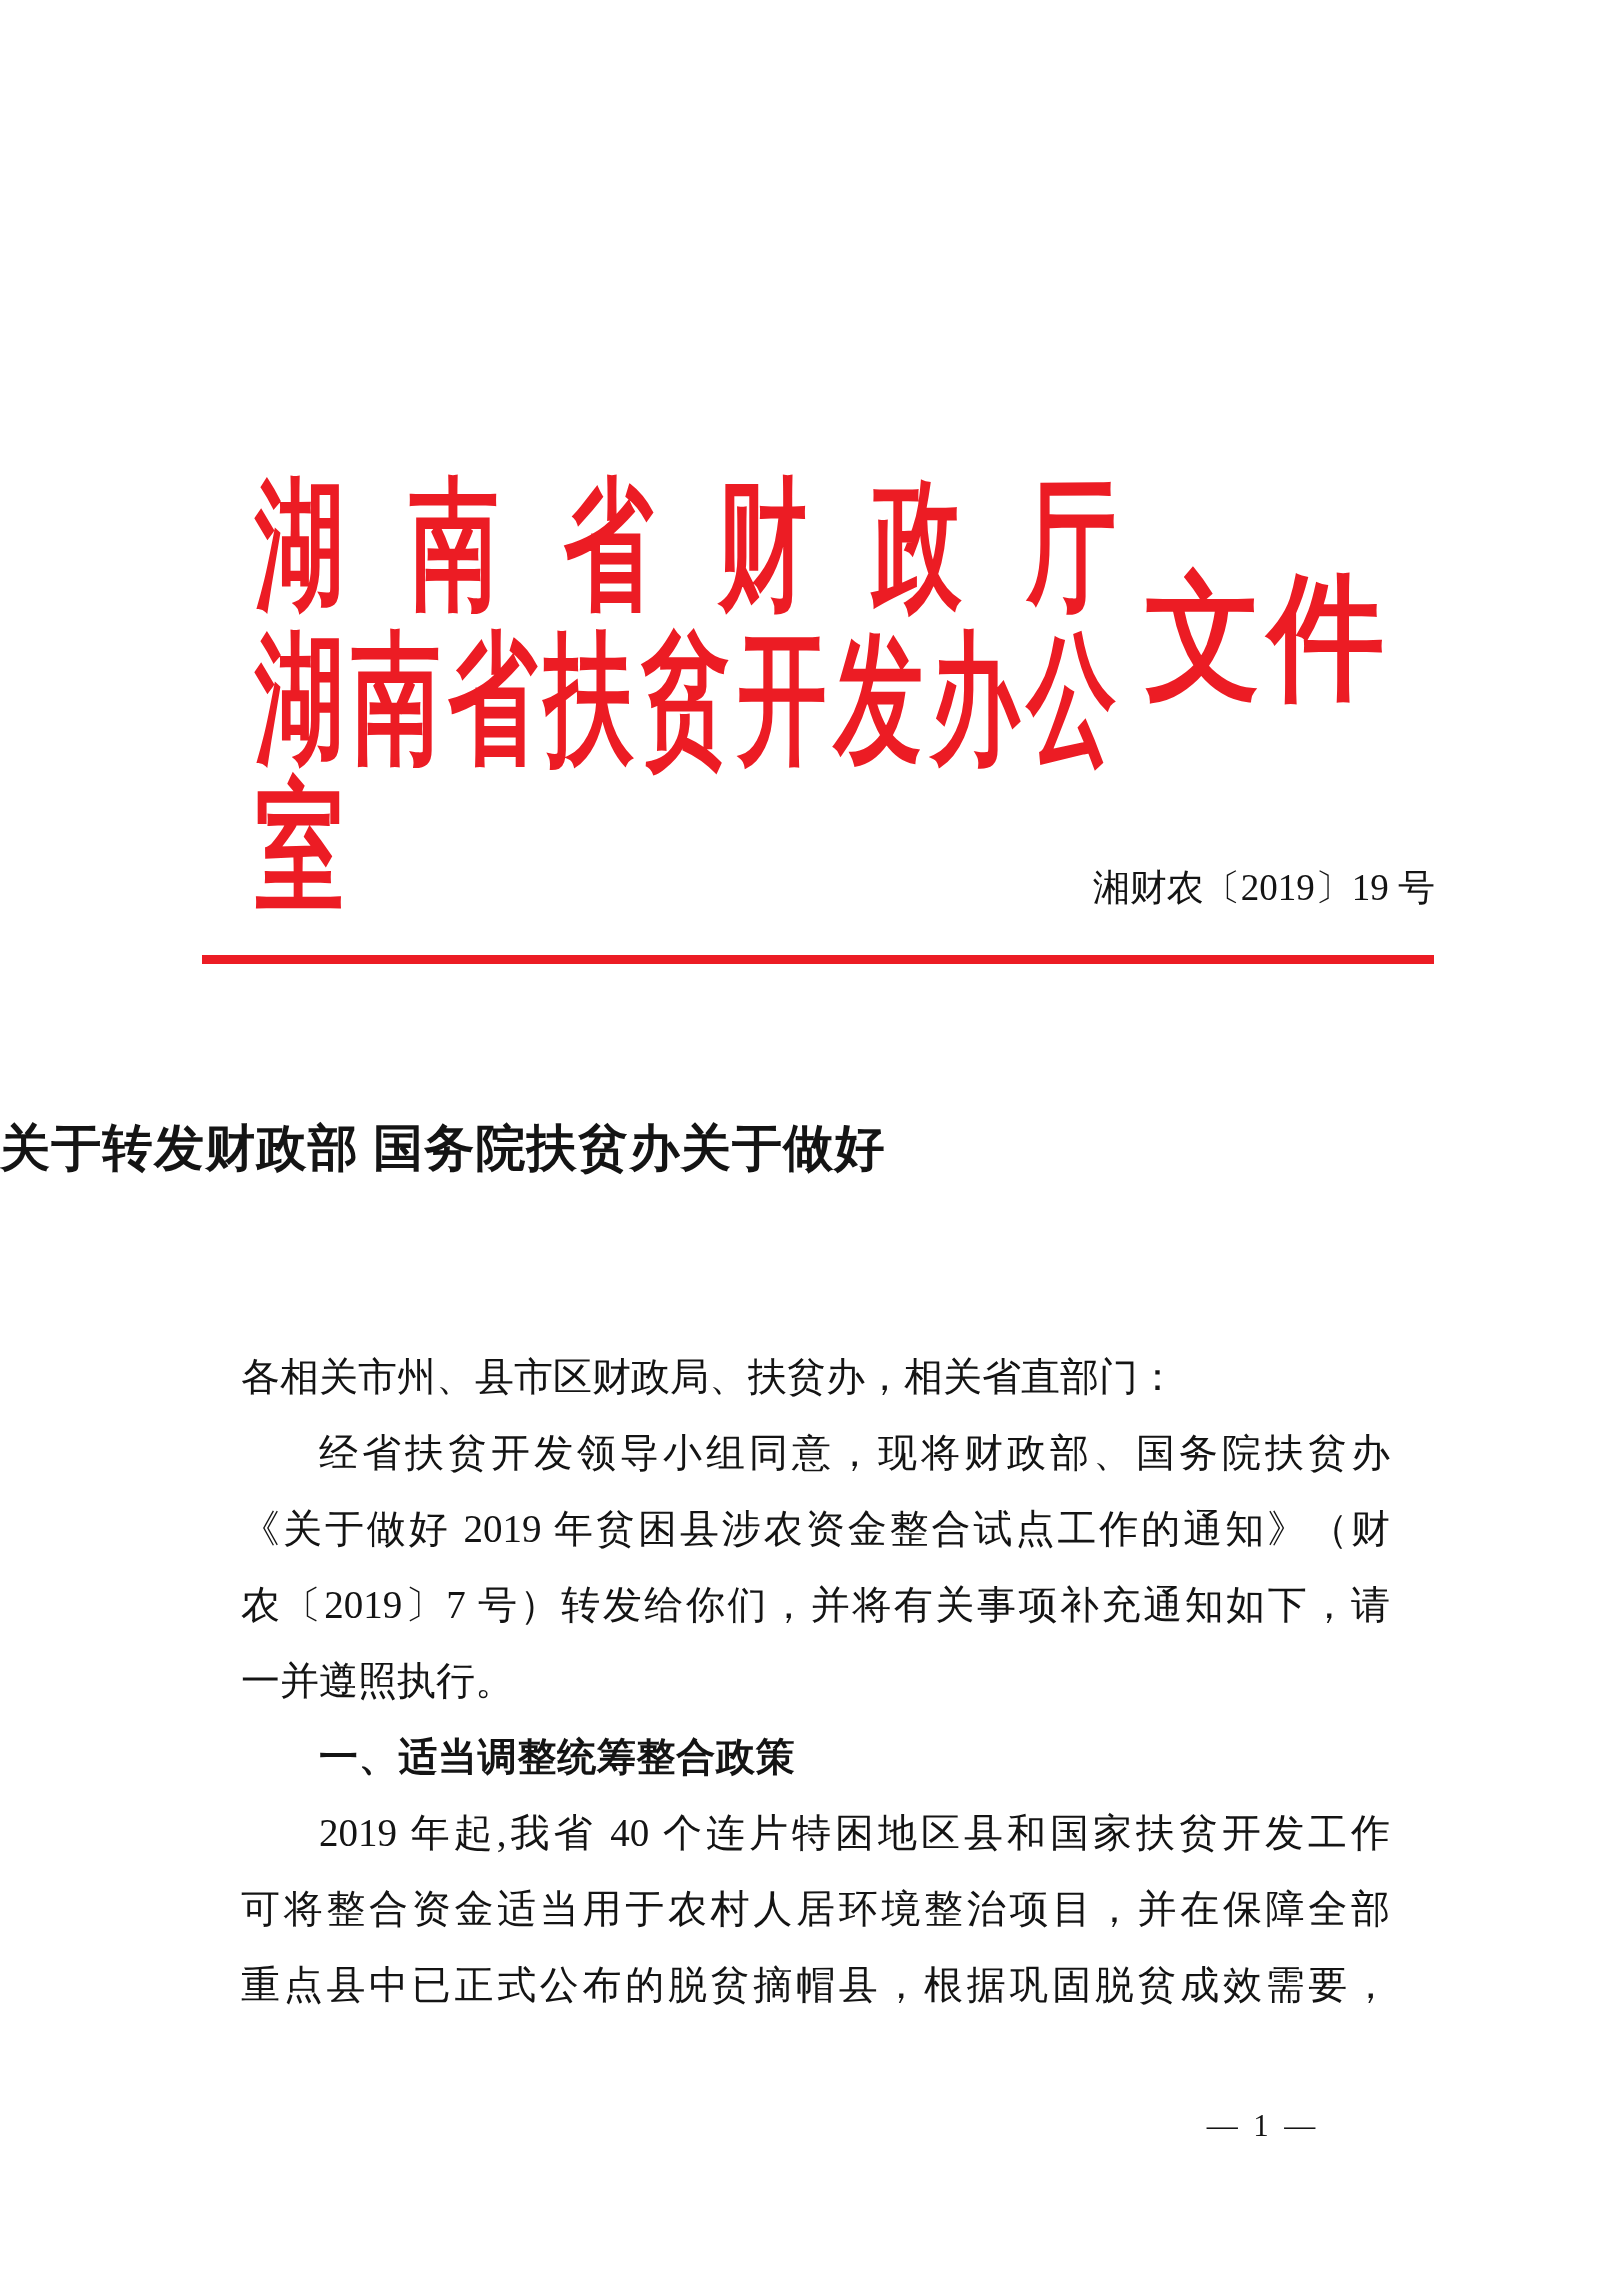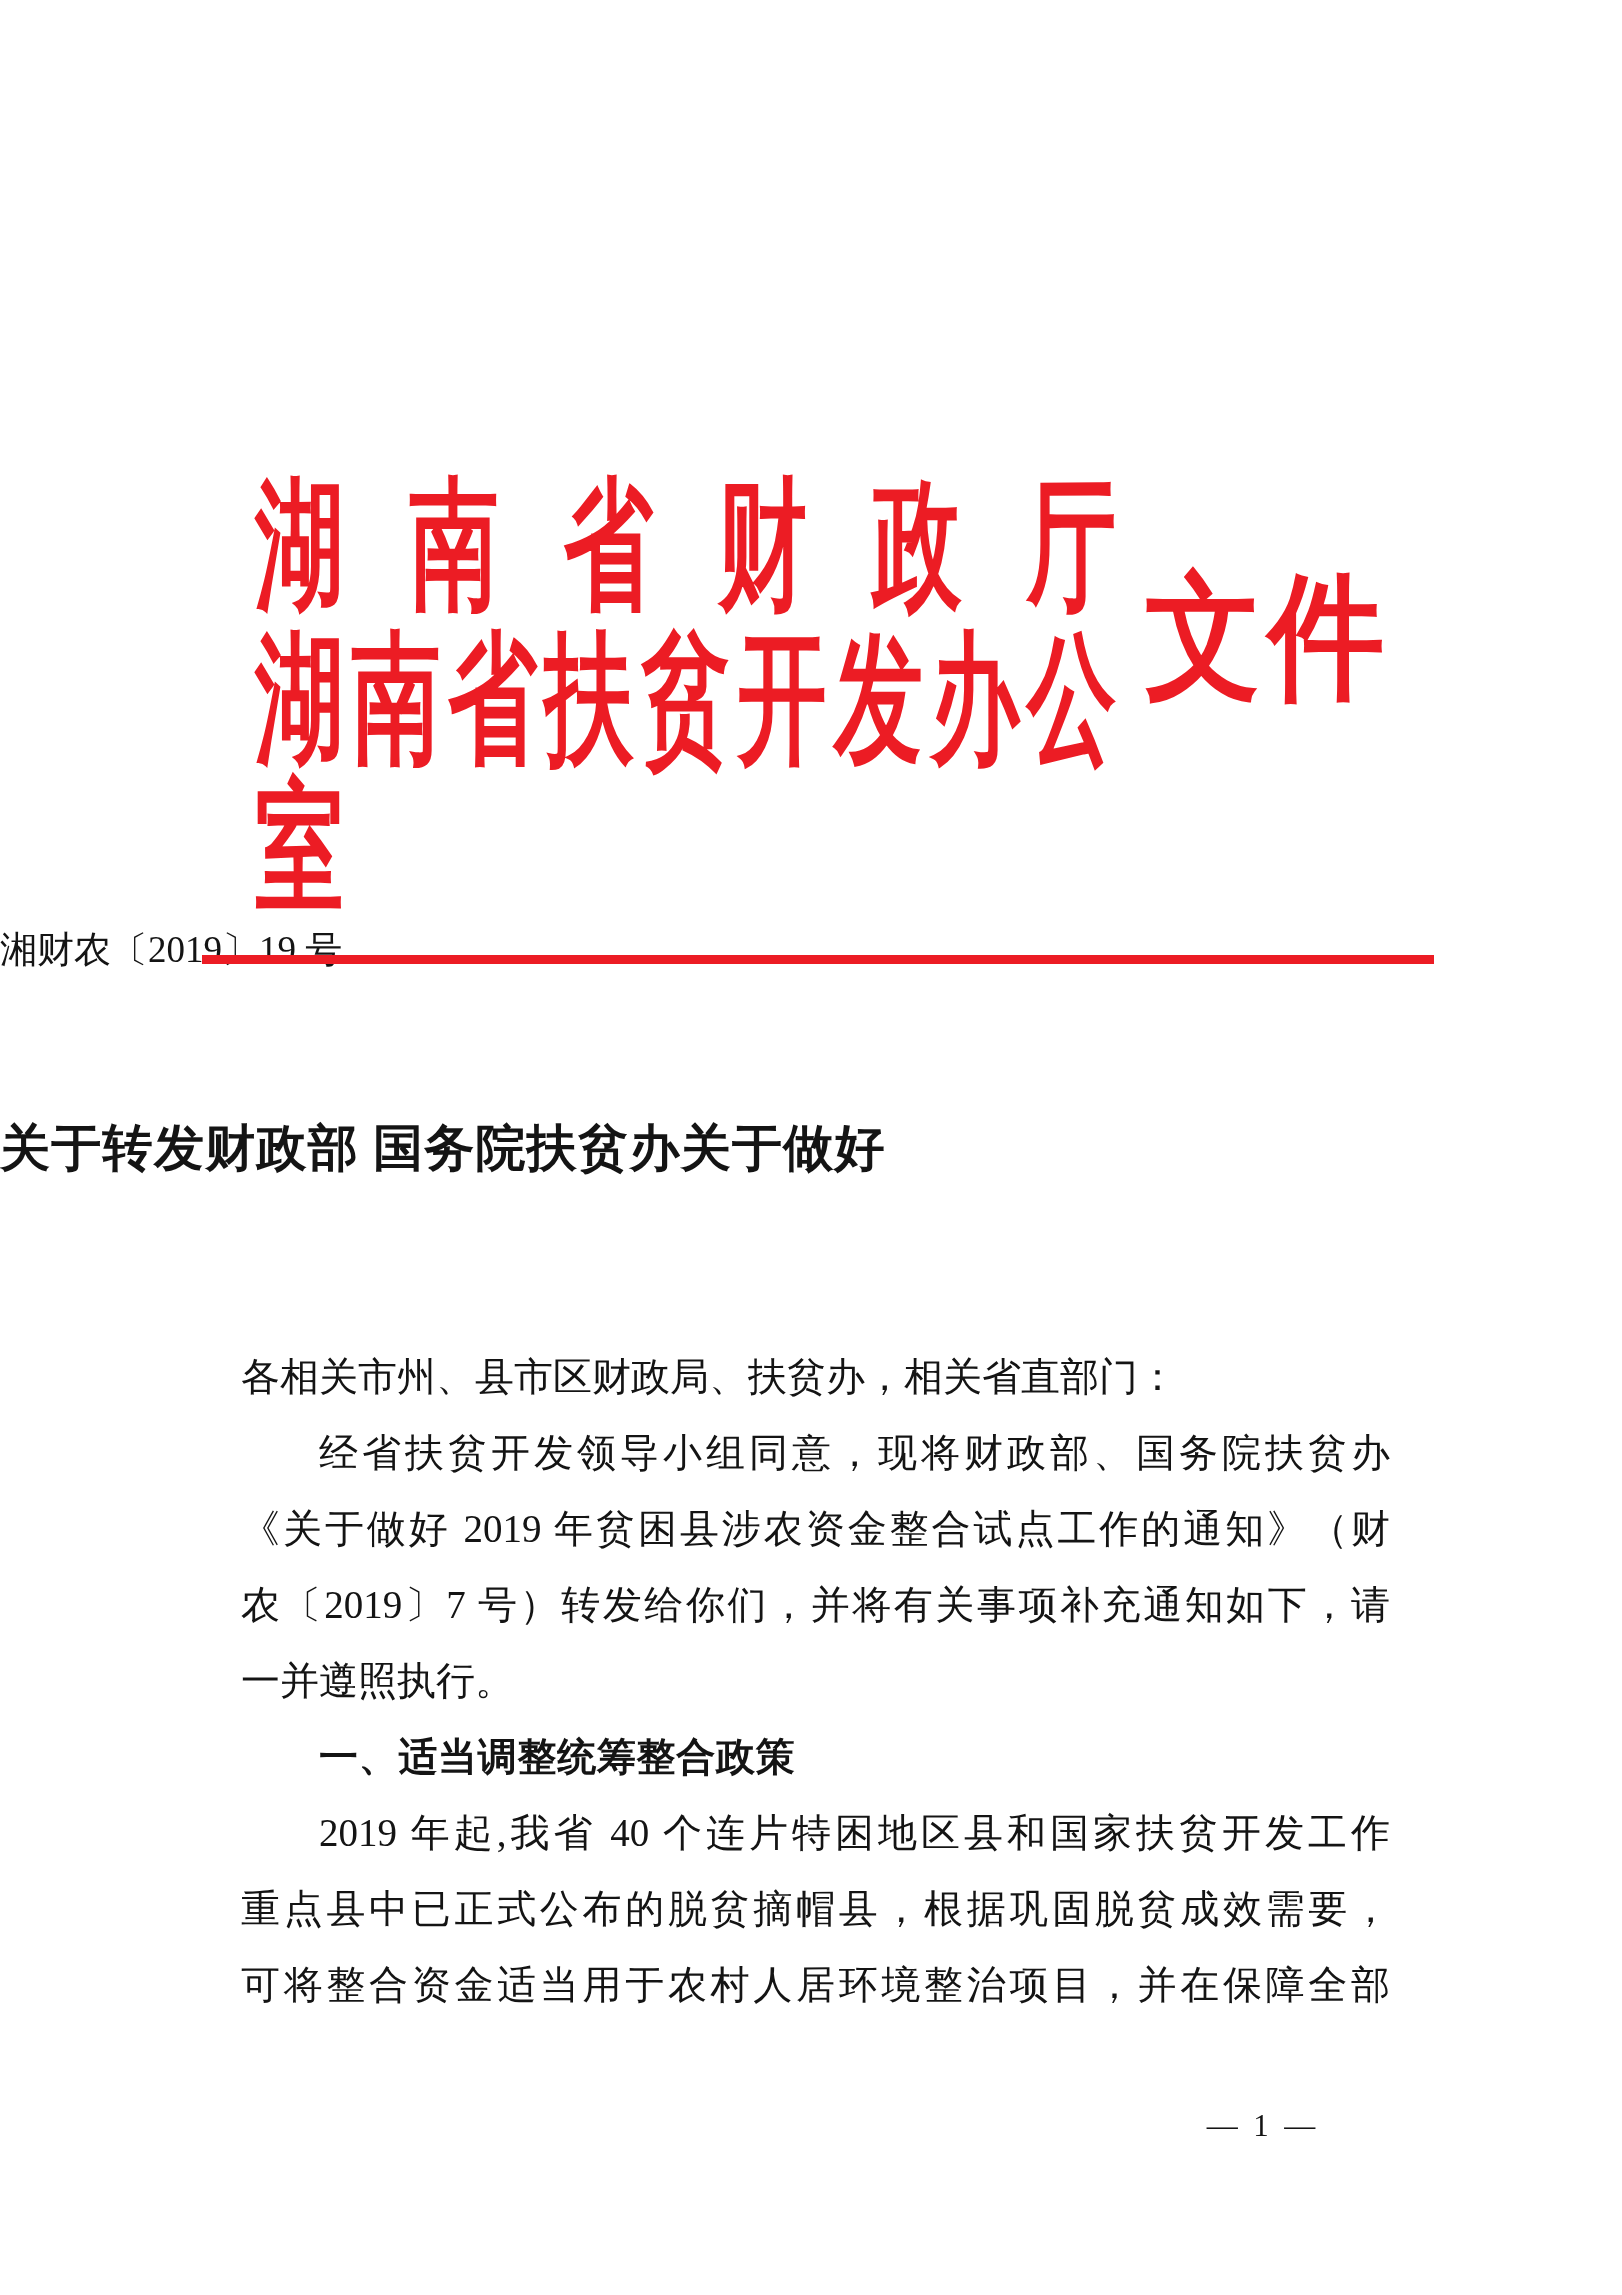--- a/index.html
+++ b/index.html
@@ -50,23 +50,23 @@
     text-align: justify;
     text-align-last: justify;
     transform: scaleY(1.18);
     transform-origin: left top;
   }
 
   
   .doc-number {
     position: absolute;
     left: 0;
-    top: 927px;
+    top: 865px;
     width: 1435px;
-    text-align: left;
+    text-align: right;
     font-size: 37px;
     line-height: 46px;
     color: var(--ink);
   }
 
   
   .red-rule {
     position: absolute;
     left: 202px;
     top: 955px;
@@ -143,20 +143,20 @@
   </h1>
 
   <div class="body-block">
     <p class="line">各相关市州、县市区财政局、扶贫办，相关省直部门：</p>
     <p class="line indent jl">经省扶贫开发领导小组同意，现将财政部、国务院扶贫办</p>
     <p class="line jl">《关于做好 2019 年贫困县涉农资金整合试点工作的通知》（财</p>
     <p class="line jl">农〔2019〕7 号）转发给你们，并将有关事项补充通知如下，请</p>
     <p class="line">一并遵照执行。</p>
     <p class="line indent heading">一、适当调整统筹整合政策</p>
     <p class="line indent jl">2019 年起,我省 40 个连片特困地区县和国家扶贫开发工作</p>
+    <p class="line jl">可将整合资金适当用于农村人居环境整治项目，并在保障全部</p>
     <p class="line jl">重点县中已正式公布的脱贫摘帽县，根据巩固脱贫成效需要，</p>
-    <p class="line jl">可将整合资金适当用于农村人居环境整治项目，并在保障全部</p>
   </div>
 
   <div class="page-number">— 1 —</div>
 
 </div>
 
 
 </body></html>

